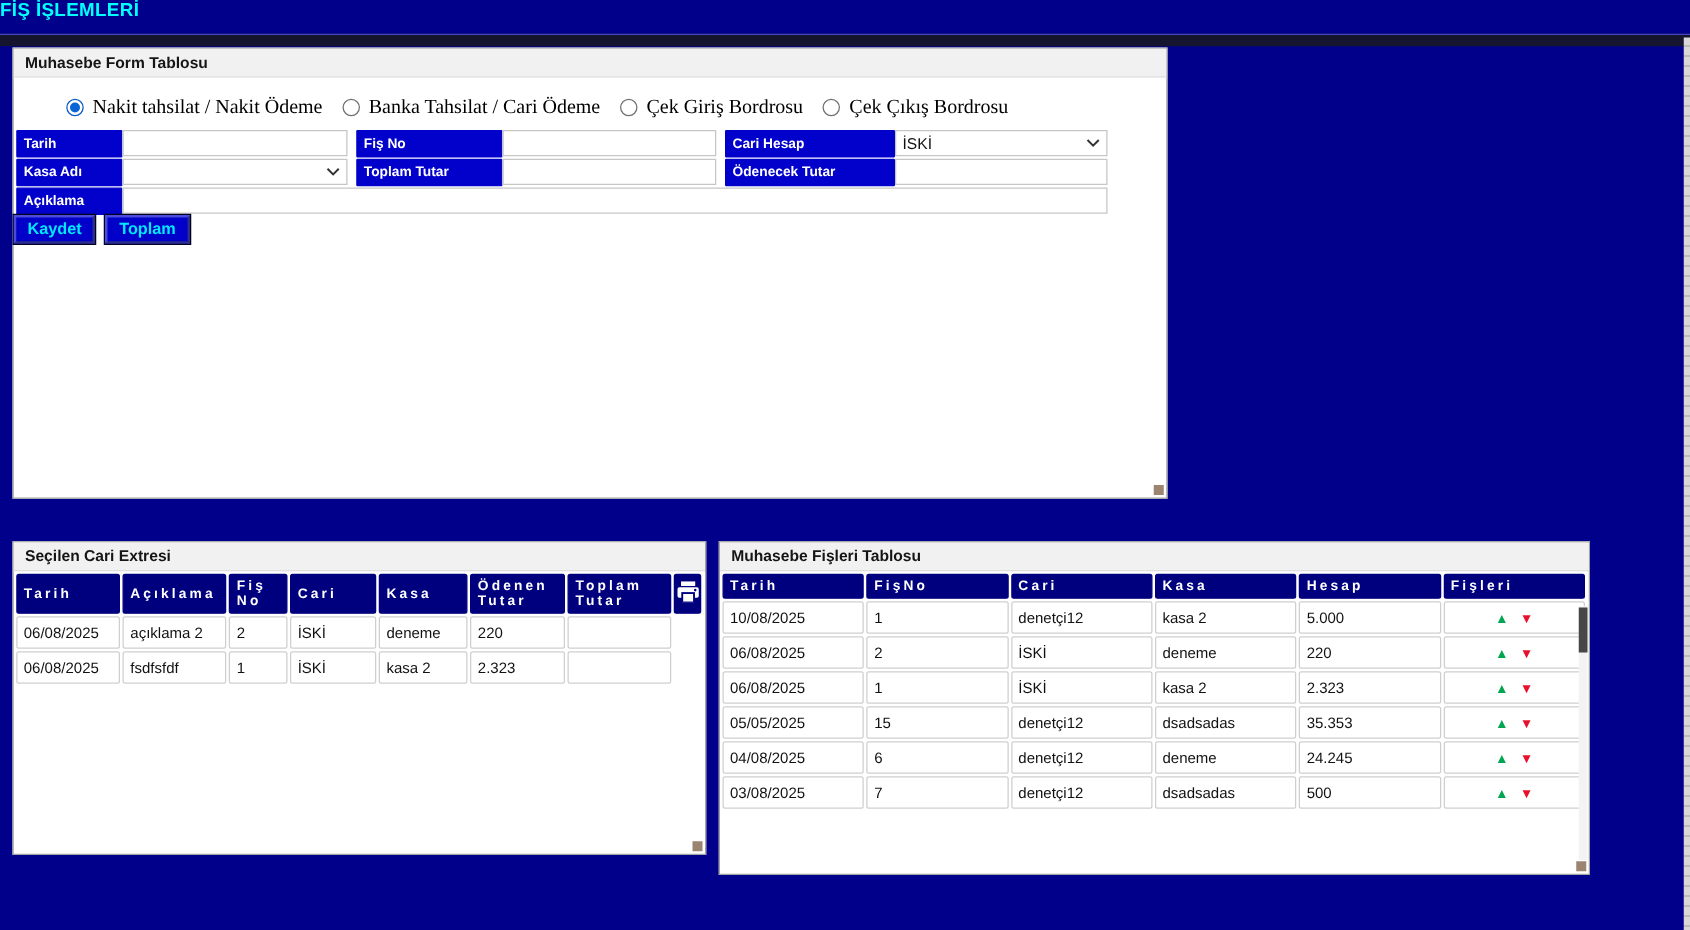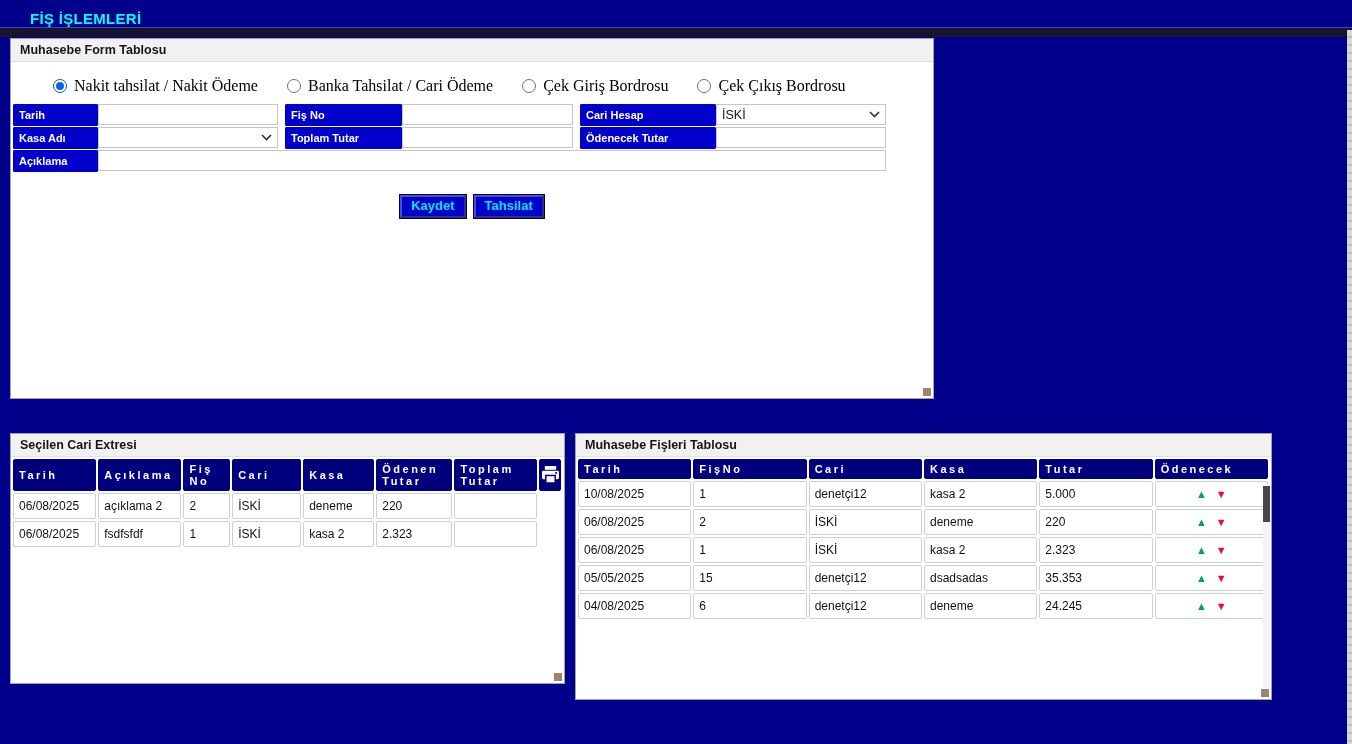--- a/index.html
+++ b/index.html
@@ -2,38 +2,38 @@
 <html><head>
 <meta charset="utf-8">
 <style>
   * { box-sizing: border-box; }
   html,body { margin:0; padding:0; }
   body {
     width:1352px; height:744px; position:relative; overflow:hidden;
     background:#00008b; font-family:"Liberation Sans", sans-serif;
   }
   
-  .titlebar { height:27px; display:flex; align-items:flex-end; padding-left:30px; background:#00008b; }
+  .titlebar { height:27px; display:flex; align-items:flex-start; padding-left:0; background:#00008b; }
   .titlebar .title { color:#00ffff; font-weight:bold; font-size:15px; letter-spacing:.3px; }
   .title-divider { height:10px; background:#15152f; border-top:1px solid #4646c0; }
 
   
   .panel { position:absolute; background:#fff; border:1px solid #a3a3a3; }
   .panel-title {
     height:23px; background:#f1f1f1; border-bottom:1px solid #e0e0e0;
     font-size:12.5px; font-weight:bold; color:#151515; padding:4px 9px;
   }
   #form-panel  { left:10px;  top:38px;  width:924px; height:361px; }
   #cari-panel  { left:10px;  top:433px; width:555px; height:251px; }
   #fisler-panel{ left:575px; top:433px; width:697px; height:267px; overflow:hidden; }
   .resize-handle { position:absolute; right:2px; bottom:2px; width:8px; height:8px; background:#9b8571; }
 
   
   .radio-row {
-    display:flex; align-items:flex-start; gap:29px; margin:15px 0 0 42px;
+    display:flex; align-items:flex-start; gap:16px; margin:15px 0 0 42px;
     font-family:"Liberation Serif", serif; font-size:16px; color:#000;
   }
   .radio-item { display:flex; align-items:center; cursor:pointer; }
   .radio-circle {
     width:14px; height:14px; border:1px solid #707070; border-radius:50%;
     margin-right:7px; background:#fff; position:relative; flex:0 0 auto;
   }
   .radio-circle.checked { border-color:#0a58c8; }
   .radio-circle.checked::after {
     content:""; position:absolute; left:2px; top:2px; width:8px; height:8px;
@@ -54,21 +54,21 @@
   .finput, .fselect {
     border:1px solid #c6c6c6; background:#fff; height:21px; width:100%;
     font-size:12px; padding:0 5px; font-family:"Liberation Sans", sans-serif; color:#111;
   }
   .fselect { display:flex; justify-content:space-between; align-items:center; cursor:pointer; }
   .fselect .sel-text { font-size:12.5px; }
   .spacer { background:transparent; }
   .span-rest { grid-column:2 / -1; }
 
   
-  .btn-row { display:flex; justify-content:center; gap:8px; margin-top:23px; }
+  .btn-row { display:flex; gap:8px; margin-top:0; }
   .btn {
     background:#0101c9; color:#00e9ff; font-weight:bold; font-size:13px;
     padding:1px 9px 3px; border:2px outset #4b4bdc; box-shadow:0 0 0 1px #00001f;
     cursor:pointer; font-family:"Liberation Sans", sans-serif;
   }
 
   
   table { border-collapse:separate; border-spacing:2px; table-layout:fixed; width:calc(100% - 1px); }
   th {
     background:#00007f; color:#fff; font-size:11px; font-weight:bold;
@@ -159,21 +159,21 @@
     <div class="spacer"></div>
     <div class="flabel">Ödenecek Tutar</div>
     <input class="finput" value="" style="">
 
     <div class="flabel">Açıklama</div>
     <input class="finput span-rest" value="" style="">
   </div>
 
   <div class="btn-row">
     <button class="btn">Kaydet</button>
-    <button class="btn">Tahsilat</button>
+    <button class="btn">Toplam</button>
   </div>
 
   <div class="resize-handle"></div>
 </div>
 
 <div class="panel" id="cari-panel">
   <div class="panel-title">Seçilen Cari Extresi</div>
   <table id="cari-table">
     <thead>
         <tr>
@@ -220,22 +220,22 @@
 
 <div class="panel" id="fisler-panel">
   <div class="panel-title">Muhasebe Fişleri Tablosu</div>
   <table id="fisler-table">
     <thead>
         <tr>
           <th>Tarih</th>
           <th>FişNo</th>
           <th>Cari</th>
           <th>Kasa</th>
-          <th>Tutar</th>
-          <th>Ödenecek</th>
+          <th>Hesap</th>
+          <th>Fişleri</th>
         </tr>
       </thead>
     <tbody>
         <tr>
           <td>10/08/2025</td>
           <td>1</td>
           <td>denetçi12</td>
           <td>kasa 2</td>
           <td>5.000</td>
           <td class="actions-cell">
@@ -271,20 +271,30 @@
           <td class="actions-cell">
   <span class="tri-up">▲</span><span class="tri-down">▼</span>
 </td>
         </tr>
         <tr>
           <td>04/08/2025</td>
           <td>6</td>
           <td>denetçi12</td>
           <td>deneme</td>
           <td>24.245</td>
+          <td class="actions-cell">
+  <span class="tri-up">▲</span><span class="tri-down">▼</span>
+</td>
+        </tr>
+        <tr>
+          <td>03/08/2025</td>
+          <td>7</td>
+          <td>denetçi12</td>
+          <td>dsadsadas</td>
+          <td>500</td>
           <td class="actions-cell">
   <span class="tri-up">▲</span><span class="tri-down">▼</span>
 </td>
         </tr>
       </tbody>
   </table>
   <div class="vscroll">
     <div class="thumb"></div>
   </div>
   <div class="resize-handle"></div>

